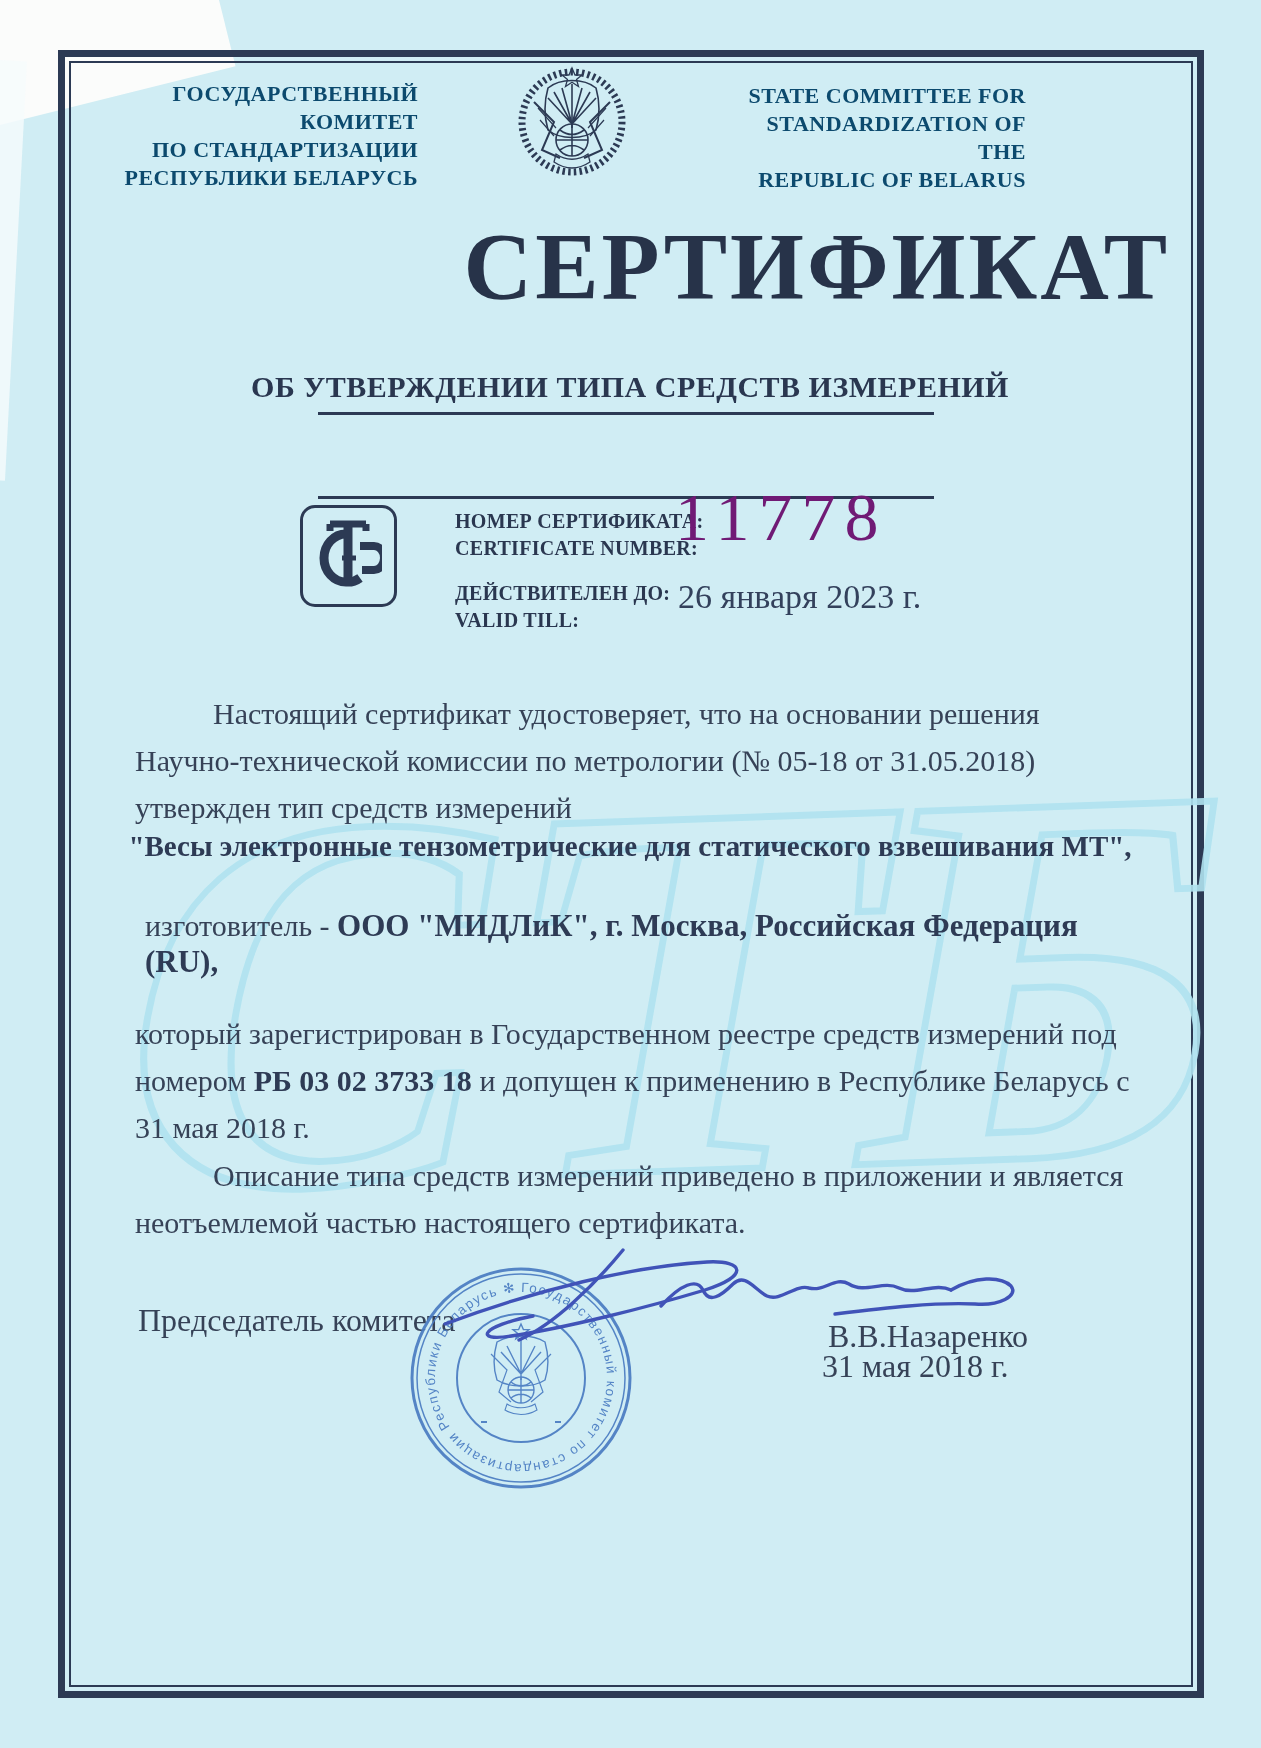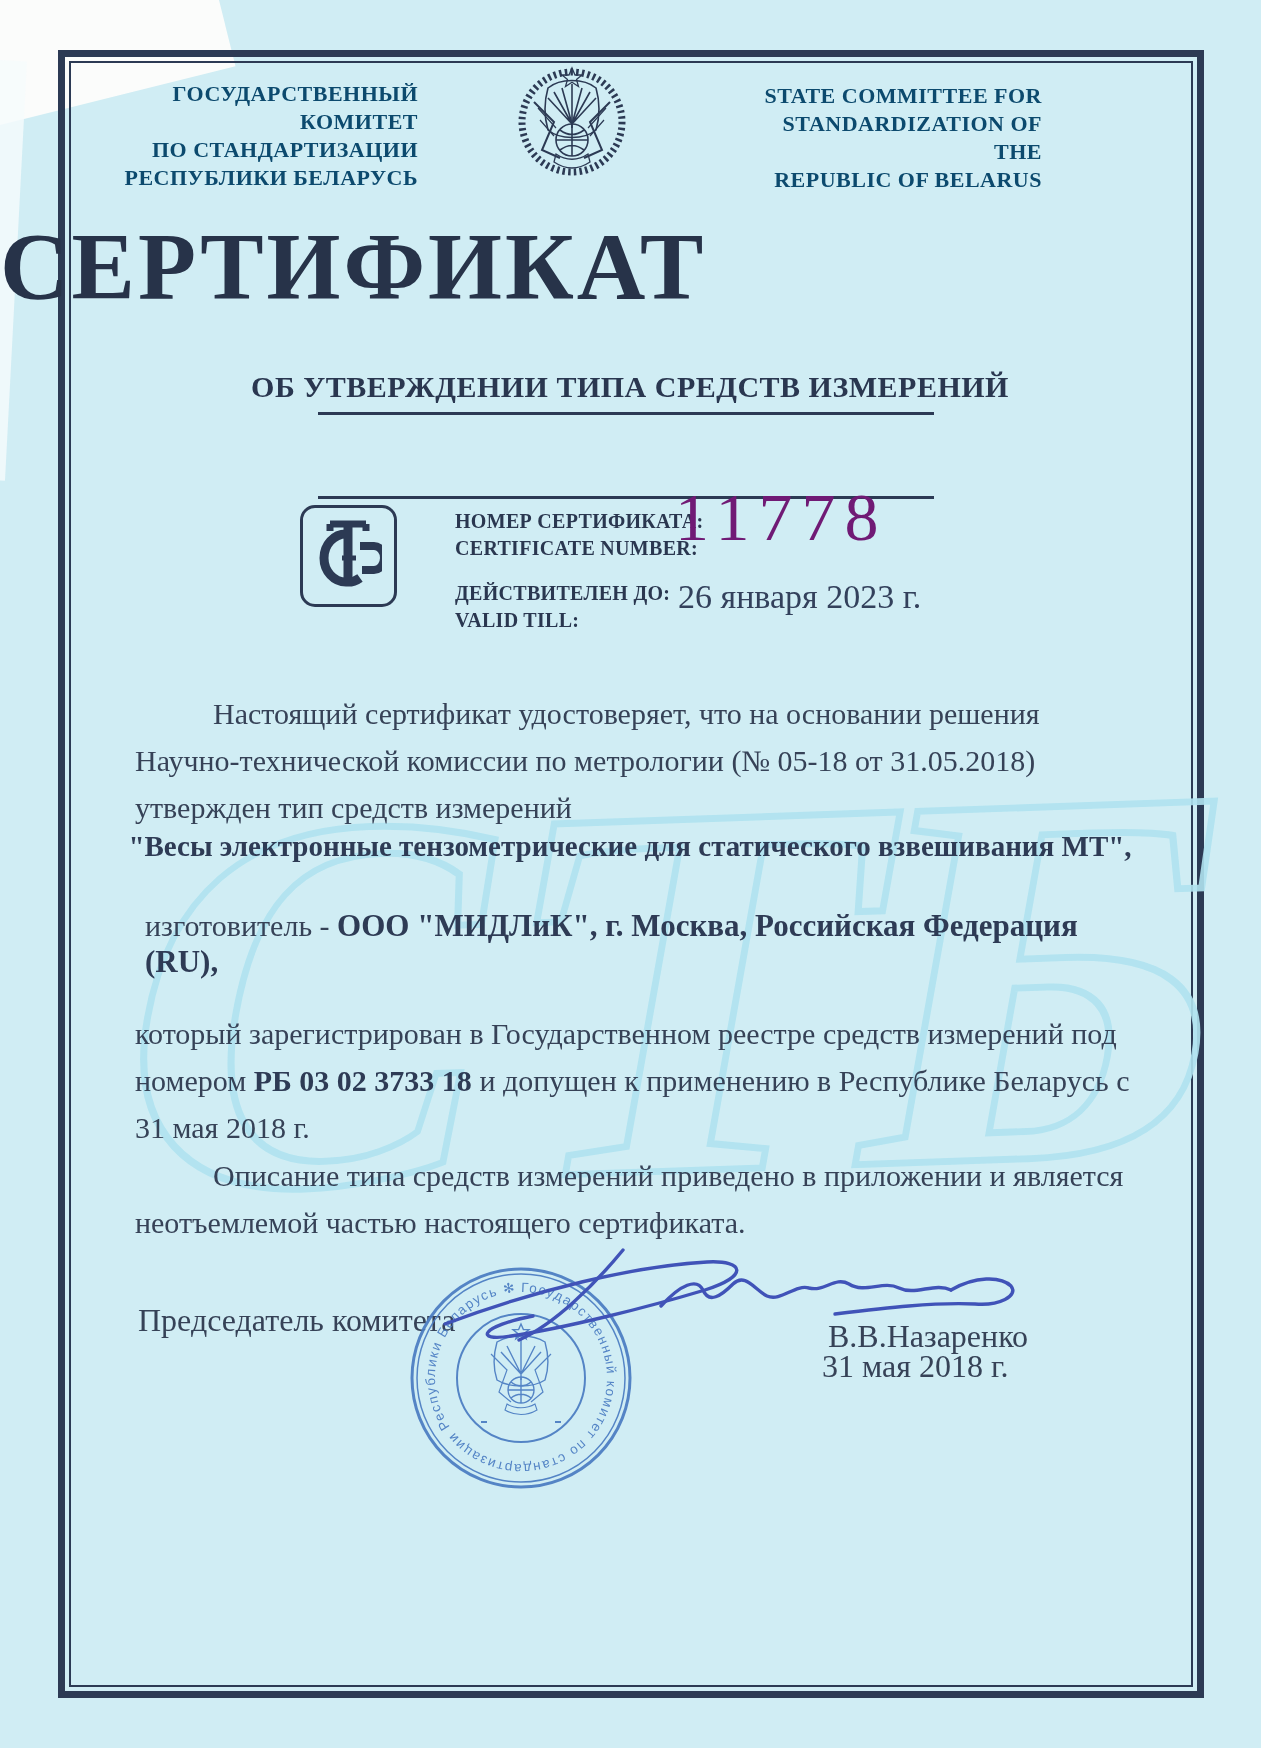--- a/index.html
+++ b/index.html
@@ -36,21 +36,21 @@
     color:transparent;
     -webkit-text-stroke:7px #b0e3f0;
     opacity:.9;
     pointer-events:none;
   }
   .org{
     font-weight:bold;font-size:22px;line-height:28px;
     text-align:right;letter-spacing:.5px;color:#0c4a6e;
   }
   .title{
-    left:0;top:212px;width:1170px;text-align:left;
+    left:0;top:212px;width:1170px;text-align:right;
     font-weight:bold;font-size:95px;letter-spacing:3px;color:#273349;
   }
   .subtitle-ru{
     left:130px;top:370px;width:1000px;text-align:center;
     font-weight:bold;font-size:30px;letter-spacing:.5px;color:#2a3750;
   }
   .rule{background:#2c3a54;height:3px;}
   .subtitle-en{
     left:130px;top:422px;width:1000px;text-align:center;
     font-weight:bold;font-size:25px;line-height:34px;color:#2a3750;
@@ -112,21 +112,21 @@
       <path d="M64 26 L64 70"></path>
       <path d="M64 66 L40 40 M64 66 L88 40 M64 66 L46 34 M64 66 L82 34 M64 66 L54 30 M64 66 L74 30"></path>
       <circle cx="64" cy="82" r="16"></circle>
       <path d="M48 82 L80 82 M64 66 L64 98 M52 72 C 60 78, 68 78, 76 72 M52 92 C 60 86, 68 86, 76 92"></path>
       <path d="M26 44 L46 64 L34 92 L52 100 M102 44 L82 64 L94 92 L76 100" stroke-width="2"></path>
       <path d="M30 50 L48 70 M98 50 L80 70 M32 62 L46 78 M96 62 L82 78" stroke-width="1.2"></path>
       <path d="M46 104 C 58 112, 70 112, 82 104 L 80 96 C 70 103, 58 103, 48 96 Z" stroke-width="1.3"></path>
     </svg>
   </div>
 
-  <div class="abs org" style="left:732px;top:82px;width:310px;font-family:Liberation Serif, serif;">
+  <div class="abs org" style="left:716px;top:82px;width:310px;font-family:Liberation Serif, serif;">
     <div>STATE COMMITTEE FOR</div>
     <div>STANDARDIZATION OF THE</div>
     <div>REPUBLIC OF BELARUS</div>
   </div>
 
   <div class="abs title">СЕРТИФИКАТ</div>
   <div class="abs subtitle-ru">ОБ УТВЕРЖДЕНИИ ТИПА СРЕДСТВ ИЗМЕРЕНИЙ</div>
   <div class="abs rule" style="left:318px;top:412px;width:616px;"></div>
   <div class="abs rule" style="left:318px;top:496px;width:616px;"></div>
 

